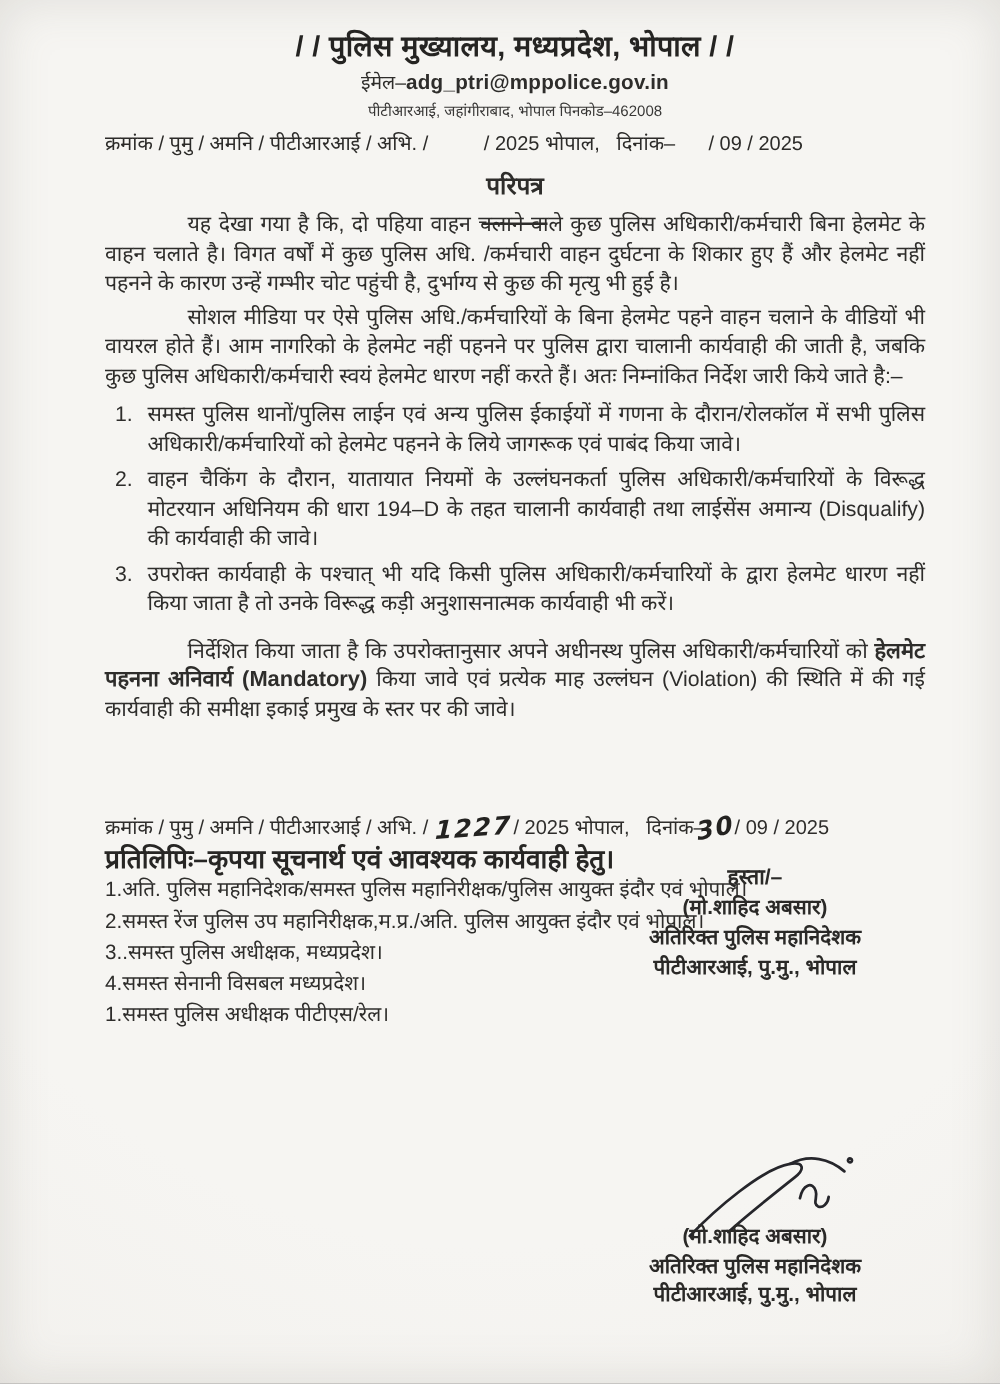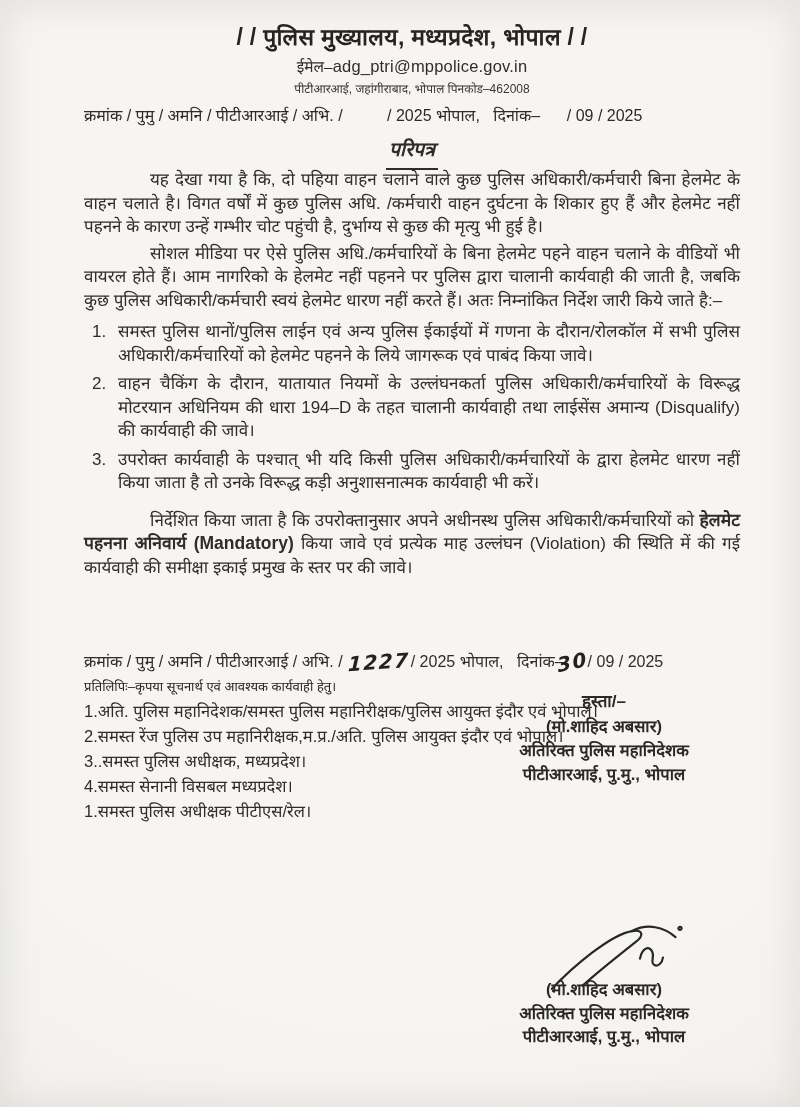--- a/index.html
+++ b/index.html
@@ -11,26 +11,26 @@
     background:
       radial-gradient(145% 115% at 50% 35%, #f6f5f2 48%, #efede9 85%, #e8e5e0 100%);
     box-shadow: inset 0 0 40px rgba(120,115,105,0.18);
     color:#2e2d2b;
     font-family:"Liberation Sans","DejaVu Sans",sans-serif;
   }
   .content { position:absolute; left:84px; right:60px; top:22px; }
 
   .org-title { text-align:center; font-size:23px; line-height:30px; font-weight:bold; letter-spacing:0.3px; color:#252422; }
   .email-line { text-align:center; font-size:15.5px; line-height:21px; margin-top:4px; }
-  .email-line .email-addr { font-weight:normal; font-size:16.5px; letter-spacing:0.2px; }
+  .email-line .email-addr { font-weight:bold; font-size:16.5px; letter-spacing:0.2px; }
   .office-address { text-align:center; font-size:12px; line-height:18px; margin-top:3px; color:#383736; }
   .ref-line { font-size:16px; line-height:21px; margin-top:7px; white-space:pre; color:#2c2b29; }
 
   .doc-title { text-align:center; margin-top:10px; font-size:19.5px; line-height:26px; font-weight:bold; }
-  .doc-title span { border-bottom:2.5px solid #2e2d2b; padding:0 3px 8px;font-style:italic; }
+  .doc-title span { border-bottom:2.5px solid #2e2d2b; padding:0 3px 18px; }
 
   .body-para { font-size:17px; line-height:23.5px; text-align:justify; text-indent:66px; margin:6px 0 0; }
   .body-para.second { margin-top:3px; }
 
   ol.directives { margin:8px 0 0; padding:0 0 0 34px; list-style:none; counter-reset:dir; font-size:17px; line-height:23.5px; }
   ol.directives li { position:relative; counter-increment:dir; text-align:justify; margin-bottom:5px; }
   ol.directives li::before { content:counter(dir) "."; position:absolute; left:-26px; top:0; }
 
   .closing { margin-top:14px; font-size:17px; line-height:23.5px; text-align:justify; text-indent:66px; }
   .closing .hl { font-weight:bold; font-size:17.5px; }
@@ -38,21 +38,21 @@
   .approval { margin-top:12px; font-size:16.5px; line-height:22px; font-weight:600; color:#2a2927; }
 
   .sign-block-1 { position:absolute; top:690px; right:66px; width:260px; text-align:center; font-size:16.5px; line-height:24px; font-weight:600; color:#2a2927; }
   .sign-block-1 .signed-label { font-size:17px; }
 
   .ref-line-2 { margin-top:70px; font-size:16px; line-height:22px; white-space:pre; }
   .hw { display:inline-block; font-family:"DejaVu Sans",sans-serif; font-style:italic; font-weight:600; font-size:20px; letter-spacing:1.5px; color:#232220; position:relative; }
   .hw-number { transform:rotate(-4deg) skewX(-6deg); top:2px; margin:0 1px; }
   .hw-day { transform:rotate(-12deg) skewX(-4deg); top:2px; margin:0 0 0 -7px; }
 
-  .copy-heading { margin-top:2px; font-size:13px; line-height:23px; font-weight:normal; color:#272624; }
+  .copy-heading { margin-top:2px; font-size:21px; line-height:23px; font-weight:bold; color:#272624; }
   .copy-item { font-size:16.5px; line-height:23px; margin-top:2px; }
 
   .sign-block-2 { position:absolute; top:978px; right:76px; width:240px; text-align:center; font-size:16.5px; line-height:23.5px; font-weight:600; color:#2a2927; }
 
   .signature-svg { position:absolute; top:924px; right:100px; width:160px; height:72px; transform:rotate(-4deg); }
   .signature-svg path { stroke:#26262b; stroke-width:2.2; fill:none; stroke-linecap:round; stroke-linejoin:round; }
 </style>
 </head>
 <body>
 

